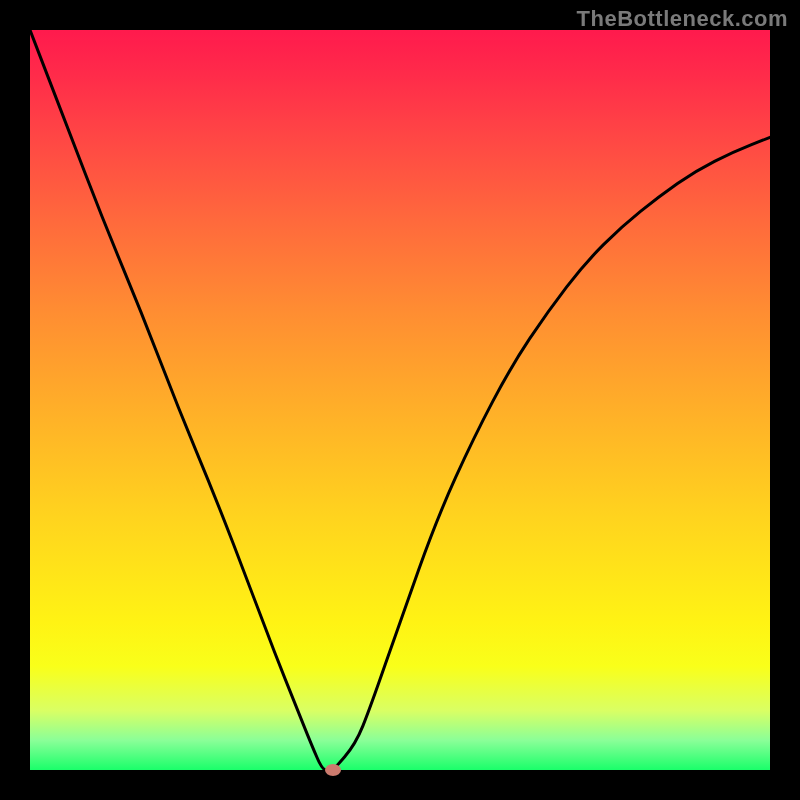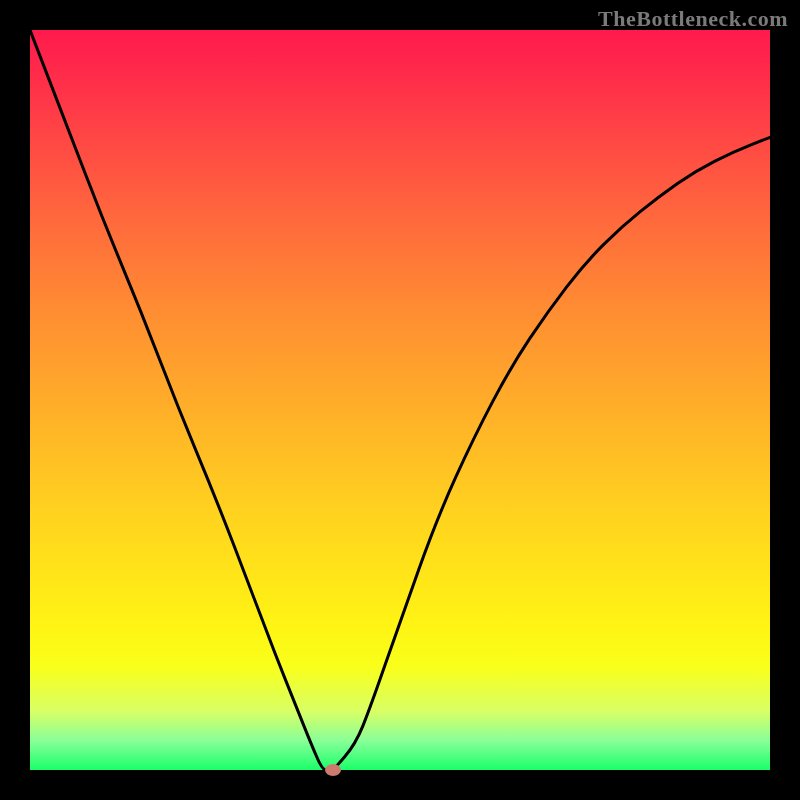--- a/index.html
+++ b/index.html
@@ -7,21 +7,21 @@
   .frame {
     position: relative;
     width: 800px;
     height: 800px;
     background: #000;
   }
   .watermark {
     position: absolute;
     top: 6px;
     right: 12px;
-    font-family: Liberation Serif, serif;
+    font-family: Liberation Sans, sans-serif;
     font-size: 22px;
     font-weight: bold;
     color: #7a7a7a;
     letter-spacing: 0.5px;
     z-index: 5;
     margin-left: 12px;
   }
   .plot {
     position: absolute;
     left: 30px;

